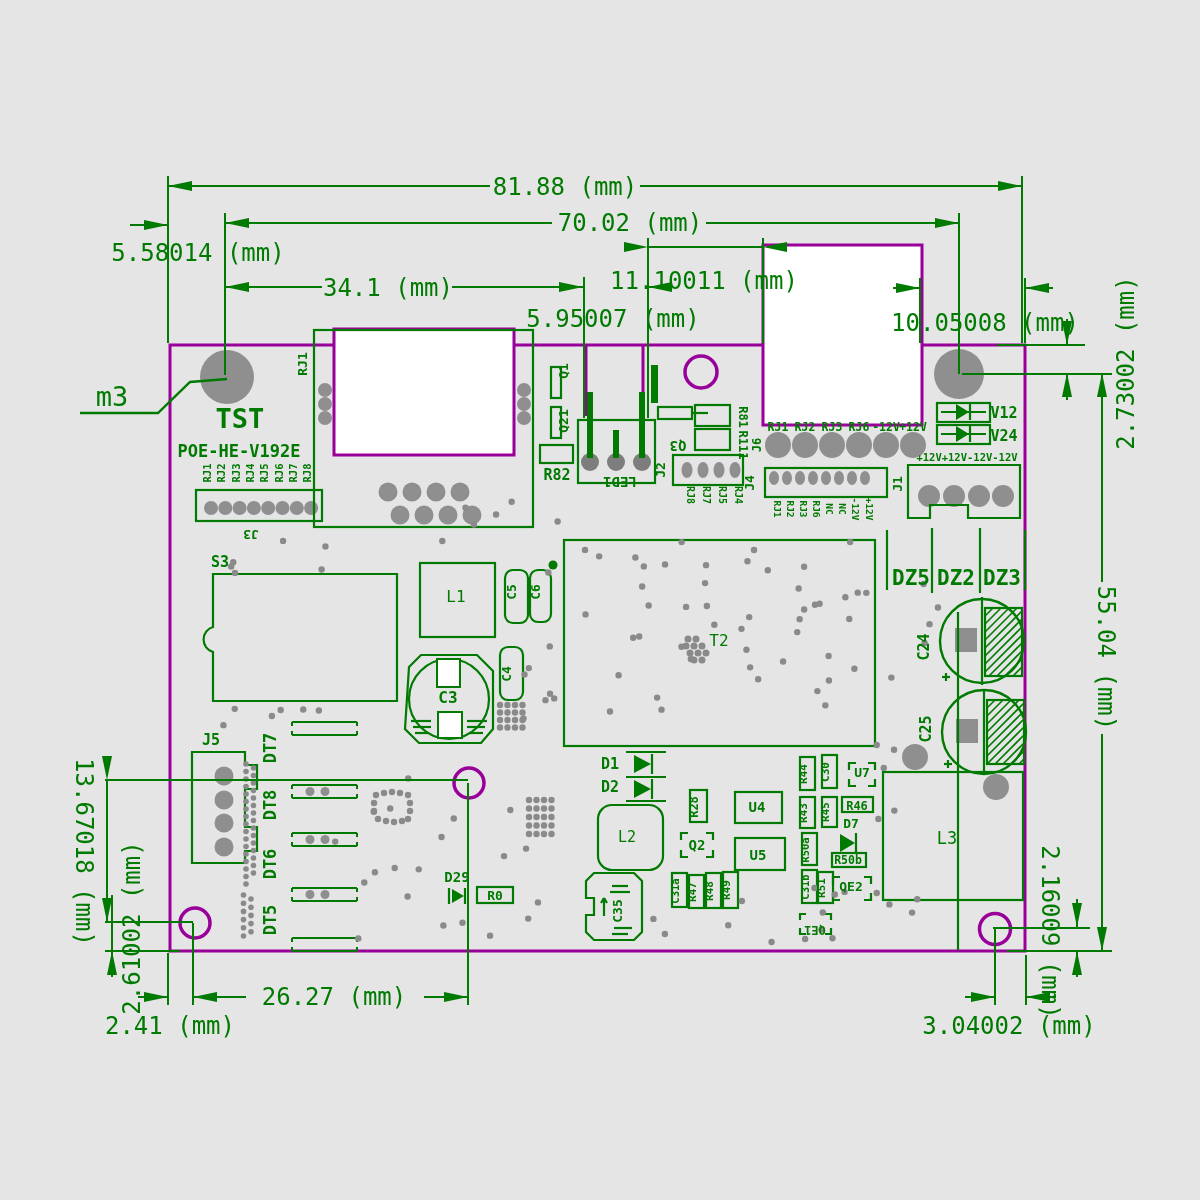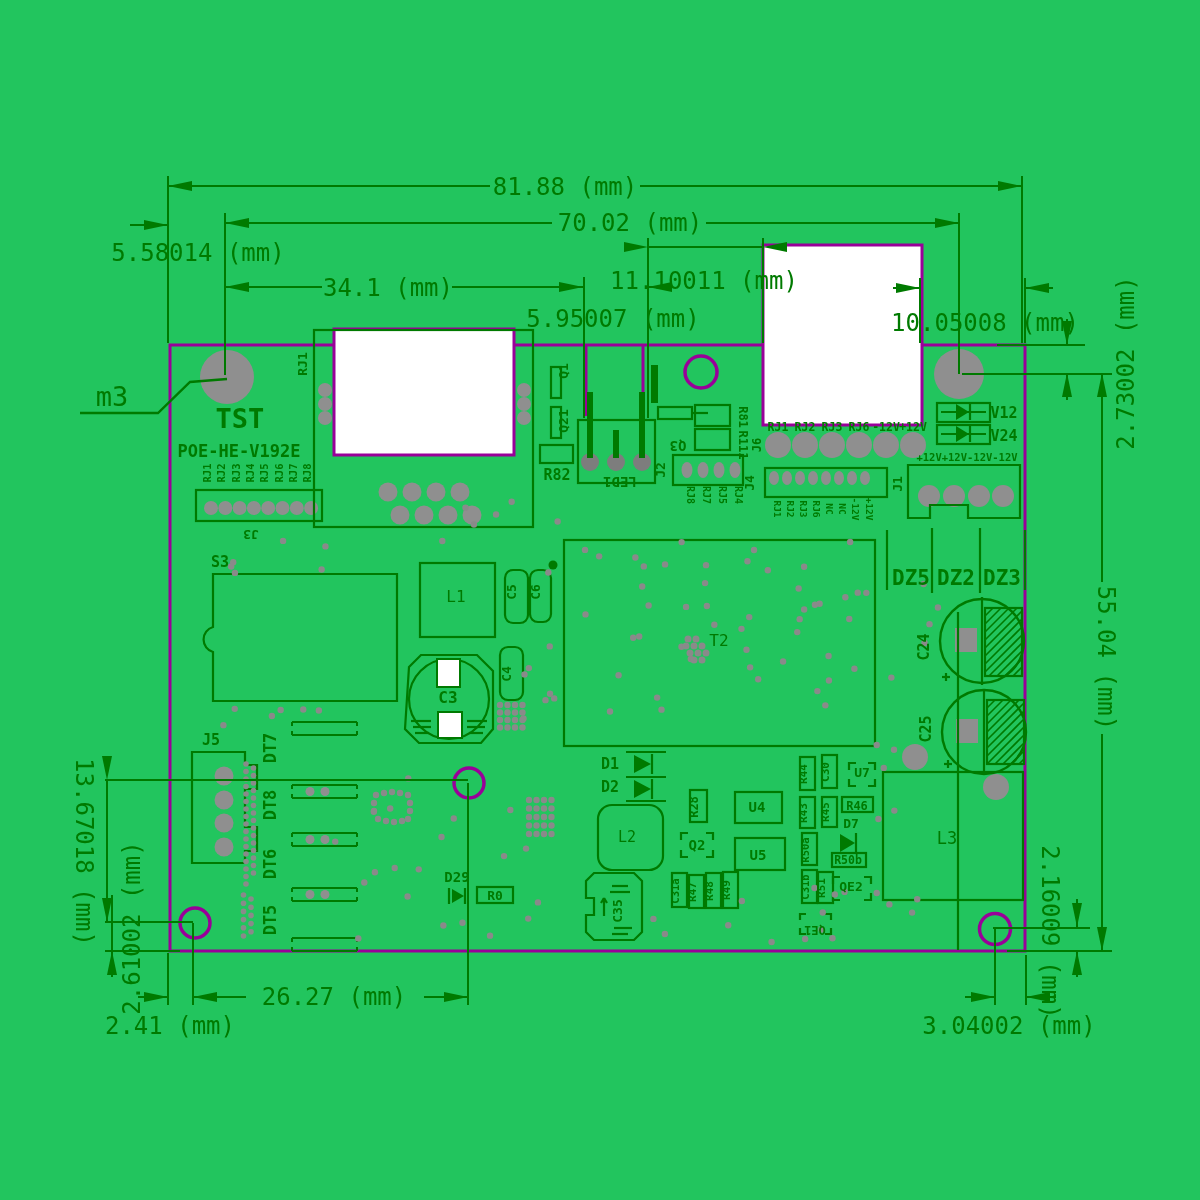--- a/index.html
+++ b/index.html
@@ -1,16 +1,16 @@
 <!DOCTYPE html>
 <html><head>
 <meta charset="utf-8">
 <style>
   html,body{margin:0;padding:0;background:#ffffff;}
-  .stage{width:1200px;height:1200px;position:relative;overflow:hidden;background:#22c55e;}
+  .stage{width:1200px;height:1200px;position:relative;overflow:hidden;background:#e5e5e5;}
   svg{display:block;}
   text{font-family:"DejaVu Sans Mono","Liberation Mono",monospace;}
 </style>
 </head>
 <body>
 
 <div class="stage">
   <svg id="pcb" viewBox="0 0 1200 1200" width="1200" height="1200">
     <g id="g-board">
         <rect x="170" y="345" width="855" height="606" fill="none" stroke="#990099" stroke-width="3"></rect>

